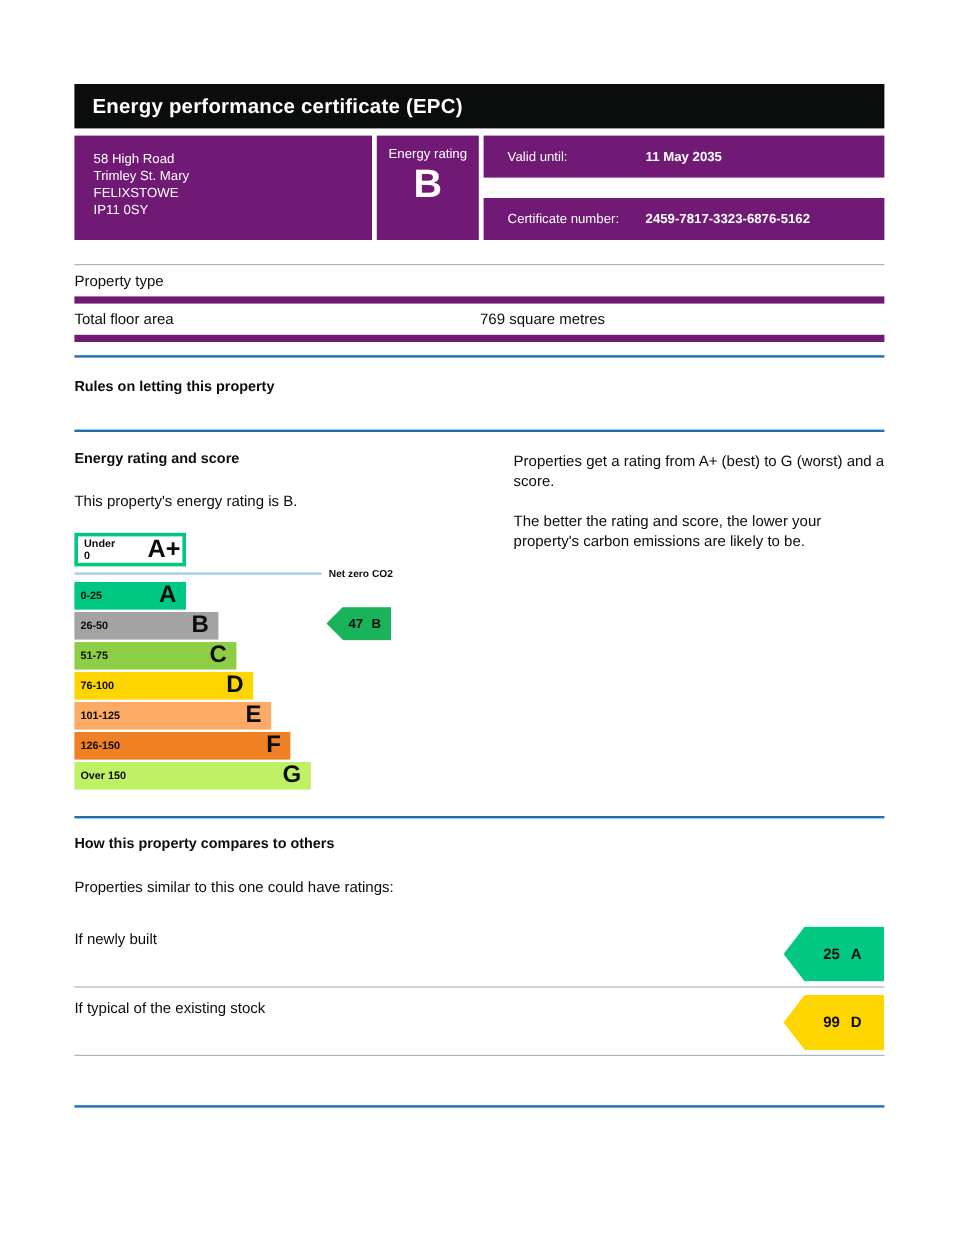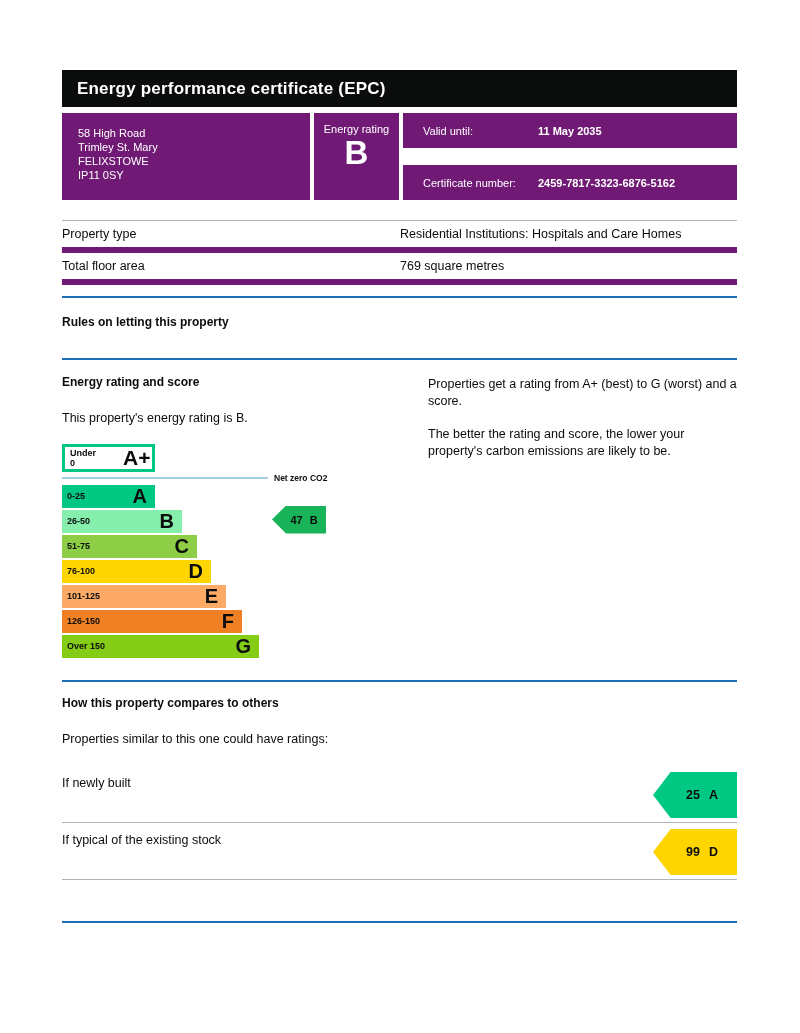--- a/index.html
+++ b/index.html
@@ -97,21 +97,20 @@
         <div class="panel kv-row">
           <span class="k">Certificate number:</span>
           <span class="v">2459-7817-3323-6876-5162</span>
         </div>
       </div>
     </div>
 
     <div class="ptable">
       <div class="trow">
         <span class="tl">Property type</span>
-        <span class="tv">Residential Institutions: Hospitals and Care Homes</span>
       </div>
       <div class="trow">
         <span class="tl">Total floor area</span>
         <span class="tv">769 square metres</span>
       </div>
     </div>
 
     <hr class="bluerule">
 
     <h2>Rules on letting this property</h2>
@@ -129,41 +128,41 @@
             <span class="letter">A+</span>
           </div>
           <div class="netzero">
             <span class="line"></span>
             <span class="nz-label">Net zero CO2</span>
           </div>
           <div class="band" style="width: 93px; background: rgb(0, 199, 129);">
             <span class="range">0-25</span>
             <span class="letter">A</span>
           </div>
-          <div class="band" style="width: 120px; background: #86efac;">
+          <div class="band" style="width: 120px; background: #a3a3a3;">
             <span class="range">26-50</span>
             <span class="letter">B</span>
           </div>
           <div class="band" style="width: 135px; background: rgb(141, 206, 70);">
             <span class="range">51-75</span>
             <span class="letter">C</span>
           </div>
           <div class="band" style="width: 149px; background: rgb(255, 213, 0);">
             <span class="range">76-100</span>
             <span class="letter">D</span>
           </div>
           <div class="band" style="width: 164px; background: rgb(252, 170, 101);">
             <span class="range">101-125</span>
             <span class="letter">E</span>
           </div>
           <div class="band" style="width: 180px; background: rgb(239, 128, 35);">
             <span class="range">126-150</span>
             <span class="letter">F</span>
           </div>
-          <div class="band" style="width: 197px; background: #84cc16;">
+          <div class="band" style="width: 197px; background: #bef264;">
             <span class="range">Over 150</span>
             <span class="letter">G</span>
           </div>
           <div class="pointer" style="background: rgb(25, 180, 89);">
             <span>47</span>
             <span>B</span>
           </div>
         </div>
       </div>
 

